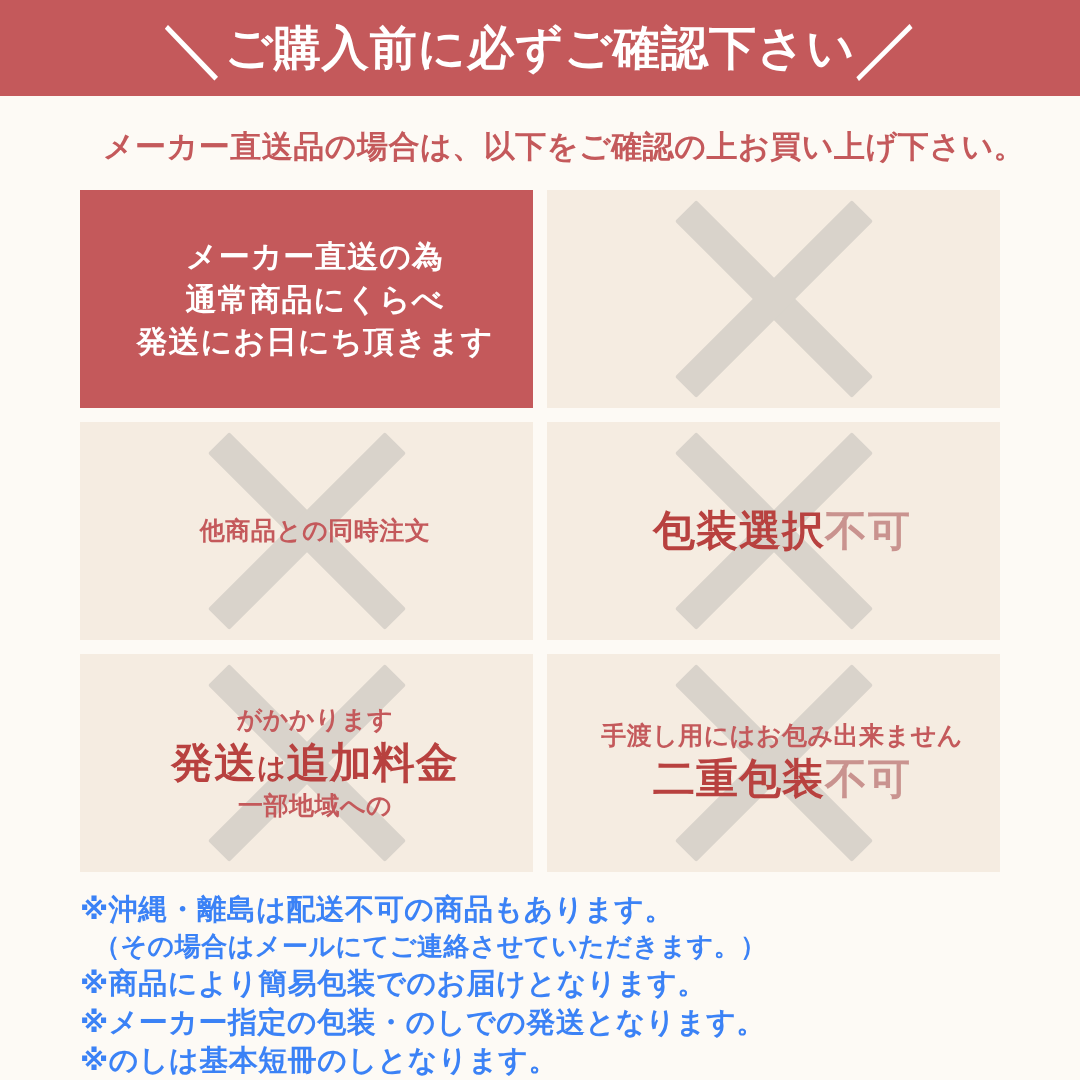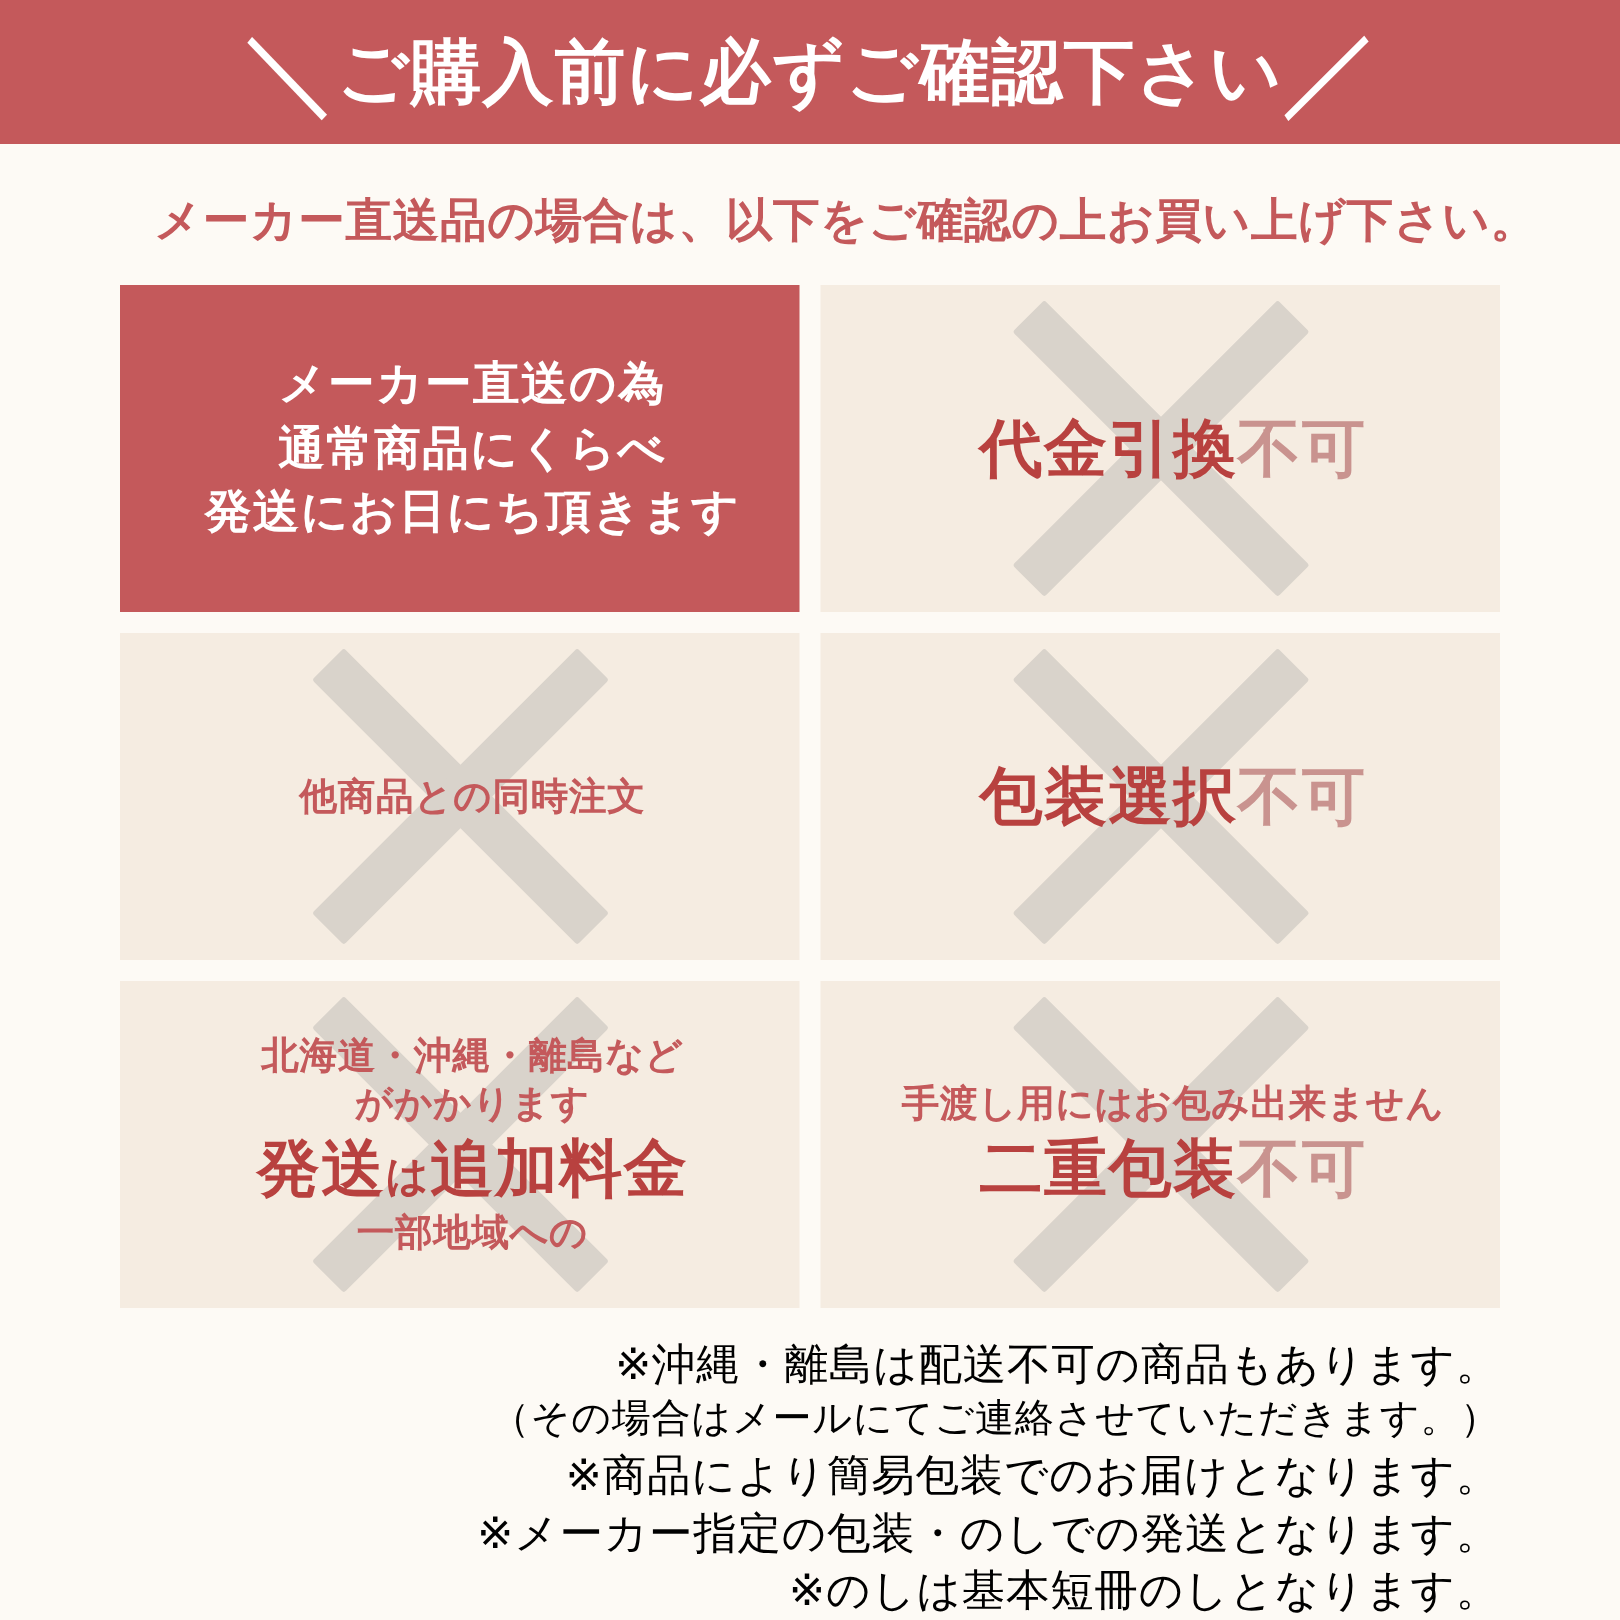--- a/index.html
+++ b/index.html
@@ -139,23 +139,22 @@
     font-size: 25px;
     font-weight: bold;
     color: #c4595b;
     letter-spacing: 0.5px;
   }
 
   
   .notes {
     width: 920px;
     margin: 18px auto 0 auto;
-    color: #000000;
-    font-weight: normal;
-    text-align: right;
+    color: #3b82f6;
+    font-weight: bold;
   }
   .notes .note {
     font-size: 29px;
     line-height: 1.34;
     letter-spacing: 0.5px;
     white-space: nowrap;
   }
   .notes .note.sub {
     font-size: 26px;
     padding-left: 14px;
@@ -184,25 +183,20 @@
         <div class="line-white">通常商品にくらべ</div>
         <div class="line-white">発送にお日にち頂きます</div>
       </div>
     </div>
 
     <div class="cell">
       <div class="xmark">
           <span class="a"></span>
           <span class="b"></span>
         </div>
-      <div class="txt">
-        <div class="line-big">
-          <span>代金引換</span><span class="muted">不可</span>
-        </div>
-      </div>
     </div>
 
     <div class="cell">
       <div class="xmark">
           <span class="a"></span>
           <span class="b"></span>
         </div>
       <div class="txt">
         <div class="line-sm">他商品との同時注文</div>
       </div>
@@ -219,21 +213,20 @@
         </div>
       </div>
     </div>
 
     <div class="cell">
       <div class="xmark">
           <span class="a"></span>
           <span class="b"></span>
         </div>
       <div class="txt">
-        <div class="line-sm">北海道・沖縄・離島など</div>
         <div class="line-sm">がかかります</div>
         <div class="line-big">
           <span>発送</span><span class="small-k">は</span><span>追加料金</span>
         </div>
         <div class="line-mid">一部地域への</div>
       </div>
     </div>
 
     <div class="cell">
       <div class="xmark">

